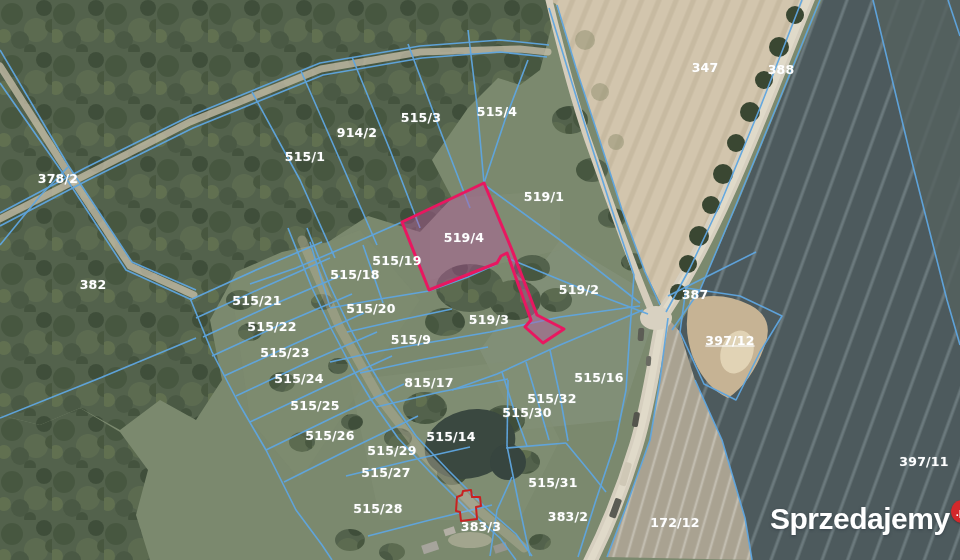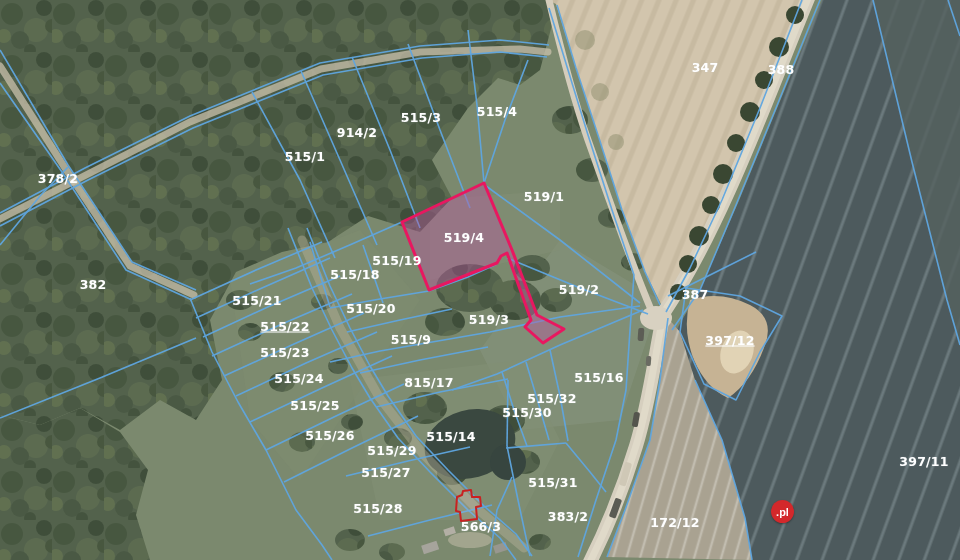--- a/index.html
+++ b/index.html
@@ -225,41 +225,42 @@
       <span class="parcel-label" style="left: 781px; top: 69px;">388</span>
       <span class="parcel-label" style="left: 544px; top: 196px;">519/1</span>
       <span class="parcel-label" style="left: 464px; top: 237px;">519/4</span>
       <span class="parcel-label" style="left: 397px; top: 260px;">515/19</span>
       <span class="parcel-label" style="left: 355px; top: 274px;">515/18</span>
       <span class="parcel-label" style="left: 579px; top: 289px;">519/2</span>
       <span class="parcel-label" style="left: 257px; top: 300px;">515/21</span>
       <span class="parcel-label" style="left: 371px; top: 308px;">515/20</span>
       <span class="parcel-label" style="left: 489px; top: 296px; margin-top: 23px;">519/3</span>
       <span class="parcel-label" style="left: 695px; top: 294px;">387</span>
-      <span class="parcel-label" style="left: 285px; top: 326px; text-decoration: underline;">515/22</span>
+      <span class="parcel-label" style="left: 272px; top: 326px;">515/22</span>
       <span class="parcel-label" style="left: 411px; top: 339px;">515/9</span>
       <span class="parcel-label" style="left: 730px; top: 340px; text-decoration: underline;">397/12</span>
       <span class="parcel-label" style="left: 285px; top: 352px;">515/23</span>
       <span class="parcel-label" style="left: 299px; top: 378px;">515/24</span>
       <span class="parcel-label" style="left: 429px; top: 382px;">815/17</span>
       <span class="parcel-label" style="left: 599px; top: 377px;">515/16</span>
       <span class="parcel-label" style="left: 315px; top: 405px;">515/25</span>
       <span class="parcel-label" style="left: 552px; top: 398px;">515/32</span>
       <span class="parcel-label" style="left: 527px; top: 412px;">515/30</span>
       <span class="parcel-label" style="left: 330px; top: 435px;">515/26</span>
       <span class="parcel-label" style="left: 451px; top: 436px;">515/14</span>
       <span class="parcel-label" style="left: 392px; top: 450px;">515/29</span>
       <span class="parcel-label" style="left: 924px; top: 461px;">397/11</span>
       <span class="parcel-label" style="left: 346px; top: 472px; margin-left: 40px;">515/27</span>
       <span class="parcel-label" style="left: 553px; top: 482px;">515/31</span>
       <span class="parcel-label" style="left: 378px; top: 508px;">515/28</span>
-      <span class="parcel-label" style="left: 481px; top: 526px;">566/3</span>
+      <span class="parcel-label" style="left: 481px; top: 526px;">383/3</span>
       <span class="parcel-label" style="left: 568px; top: 516px;">383/2</span>
       <span class="parcel-label" style="left: 675px; top: 522px;">172/12</span>
     </div>
 
 <div class="watermark">
+  <span class="watermark-text">Sprzedajemy</span>
   <span class="watermark-badge">
     <span>.pl</span>
   </span>
 </div>
 
 </div>
 
 </body></html>

